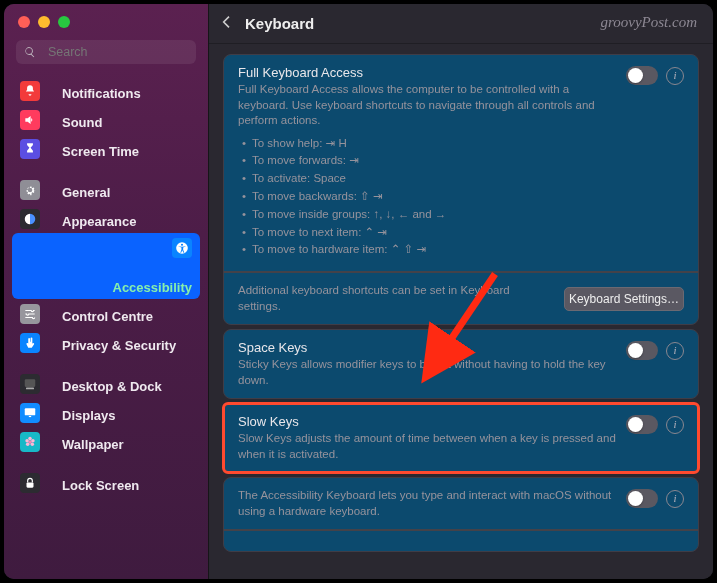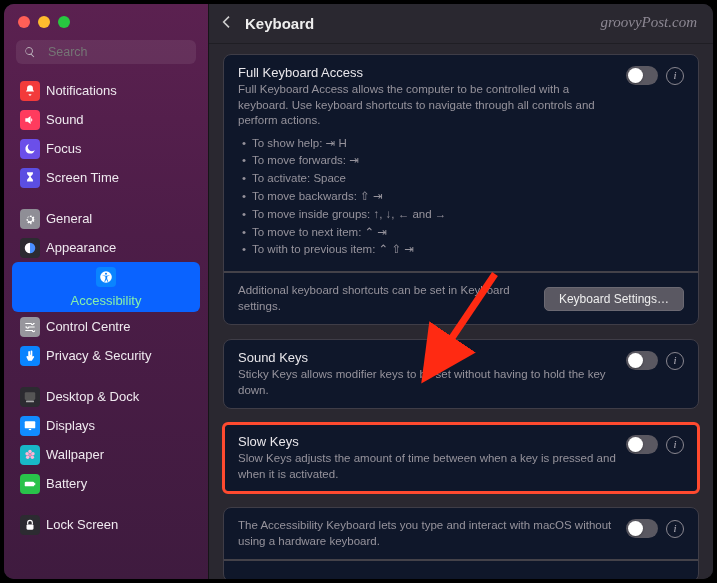--- a/index.html
+++ b/index.html
@@ -58,27 +58,28 @@
     color: #ddd; font-size: 12.5px; width: 100%;
   }
   .sb-list {
     flex: 1;
     overflow-y: auto;
     padding: 2px 8px 8px;
   }
   .sb-group-gap { height: 12px; }
   .sb-item {
     display: flex;
-    align-items: center;
-    gap: 6px;
+    align-items: flex-end;
+    gap: 22px;
     padding: 4.5px 8px;
     border-radius: 6px;
     color: #efe9ef;
     font-size: 13px;
     cursor: default;
+    font-weight: bold;
   }
   .sb-item.selected {
     background: #0a63ff;
     color: #86efac;
     flex-direction: column;
   }
   .sb-icon {
     width: 20px; height: 20px; border-radius: 4px;
     display: flex; align-items: center; justify-content: center;
     font-size: 12px;
@@ -112,24 +113,24 @@
     font-style: italic;
     color: #8d8893;
     font-size: 15px;
   }
   .content {
     flex: 1;
     overflow-y: auto;
     padding: 10px 14px 14px;
   }
   .card {
-    background: #0f172a;
+    background: #0c4a6e;
     border-radius: 8px;
     border: 1px solid #3f3d47;
-    margin-bottom: 14px;
+    margin-bottom: 4px;
   }
   .card-row {
     padding: 10px 14px;
     border-bottom: 1px solid #444249;
   }
   .card-row:last-child { border-bottom: none; }
   .row-head {
     display: flex;
     align-items: flex-start;
     gap: 10px;
@@ -184,21 +185,21 @@
     justify-content: space-between;
     gap: 10px;
     padding: 10px 14px;
     border-top: 1px solid #444249;
   }
   .sub-row .row-desc { flex: 1; }
   .btn {
     background: #5a5862;
     color: #eee;
     border-radius: 5px;
-    padding: 4px 14px;
+    padding: 4px 4px;
     font-size: 12px;
     border: 0.5px solid #6b6972;
     white-space: nowrap;
   }
   .highlight {
     position: relative;
   }
   .highlight::after {
     content: "";
     position: absolute;
@@ -244,28 +245,20 @@
         </div>
         <div class="sb-item">
           <span class="sb-icon" style="background: rgb(255, 59, 94);">
             <svg viewBox="0 0 24 24" width="14" height="14" fill="#fff">
               <path d="M4 9v6h4l5 4V5L8 9H4zm12 3a3 3 0 00-2-2.8v5.6A3 3 0 0016 12z"></path>
             </svg>
           </span>
           <span>Sound</span>
         </div>
         <div class="sb-item">
-          <span class="sb-icon" style="background: rgb(107, 79, 233);">
-            <svg viewBox="0 0 24 24" width="14" height="14" fill="#fff">
-              <path d="M20 13.5A8 8 0 1110.5 4a6.5 6.5 0 009.5 9.5z"></path>
-            </svg>
-          </span>
-          <span>Focus</span>
-        </div>
-        <div class="sb-item">
           <span class="sb-icon" style="background: rgb(91, 78, 226);">
             <svg viewBox="0 0 24 24" width="14" height="14" fill="#fff">
               <path d="M7 2h10v3l-4 5 4 5v3H7v-3l4-5-4-5V2z"></path>
             </svg>
           </span>
           <span>Screen Time</span>
         </div>
         <div class="sb-group-gap"></div>
         <div class="sb-item">
           <span class="sb-icon" style="background: rgb(143, 142, 150);">
@@ -334,29 +327,20 @@
             <svg viewBox="0 0 24 24" width="14" height="14" fill="#fff">
               <circle cx="12" cy="12" r="3" fill="#ff7fb1"></circle>
               <circle cx="12" cy="6" r="3" fill="#ffb6d5"></circle>
               <circle cx="17" cy="10" r="3" fill="#ffb6d5"></circle>
               <circle cx="16" cy="16" r="3" fill="#ffb6d5"></circle>
               <circle cx="8" cy="16" r="3" fill="#ffb6d5"></circle>
               <circle cx="7" cy="10" r="3" fill="#ffb6d5"></circle>
             </svg>
           </span>
           <span>Wallpaper</span>
-        </div>
-        <div class="sb-item">
-          <span class="sb-icon" style="background: rgb(41, 194, 74);">
-            <svg viewBox="0 0 24 24" width="14" height="14" fill="#fff">
-              <rect x="3" y="8" width="16" height="8" rx="2" fill="#fff"></rect>
-              <rect x="19" y="10" width="2" height="4" fill="#fff"></rect>
-            </svg>
-          </span>
-          <span>Battery</span>
         </div>
         <div class="sb-group-gap"></div>
         <div class="sb-item">
           <span class="sb-icon" style="background: rgb(44, 43, 49);">
             <svg viewBox="0 0 24 24" width="14" height="14" fill="#fff">
               <rect x="6" y="11" width="12" height="9" rx="2" fill="#fff"></rect>
               <path d="M8 11V8a4 4 0 018 0v3" stroke="#fff" stroke-width="2" fill="none"></path>
             </svg>
           </span>
           <span>Lock Screen</span>
@@ -383,40 +367,40 @@
             <div class="row-text">
               <div class="row-title">Full Keyboard Access</div>
               <div class="row-desc">Full Keyboard Access allows the computer to be controlled with a keyboard. Use keyboard shortcuts to navigate through all controls and perform actions.</div>
               <ul class="bullets" id="fa-bullets">
                   <li>To show help: ⇥ H</li>
                   <li>To move forwards: ⇥</li>
                   <li>To activate: Space</li>
                   <li>To move backwards: ⇧ ⇥</li>
                   <li>To move inside groups: ↑, ↓, ← and →</li>
                   <li>To move to next item: ⌃ ⇥</li>
-                  <li>To with to previous item: ⌃ ⇧ ⇥</li>
+                  <li>To move to hardware item: ⌃ ⇧ ⇥</li>
                 </ul>
             </div>
             <div class="row-ctrls">
               <div class="toggle"></div>
               <div class="info-i">i</div>
             </div>
           </div>
         </div>
         <div class="sub-row">
           <div class="row-desc">Additional keyboard shortcuts can be set in Keyboard settings.</div>
           <div class="btn">Keyboard Settings…</div>
         </div>
       </div>
 
       <div class="card">
         <div class="card-row">
           <div class="row-head">
             <div class="row-text">
-              <div class="row-title">Sound Keys</div>
+              <div class="row-title">Space Keys</div>
               <div class="row-desc">Sticky Keys allows modifier keys to be set without having to hold the key down.</div>
             </div>
             <div class="row-ctrls">
               <div class="toggle"></div>
               <div class="info-i">i</div>
             </div>
           </div>
         </div>
       </div>
 

